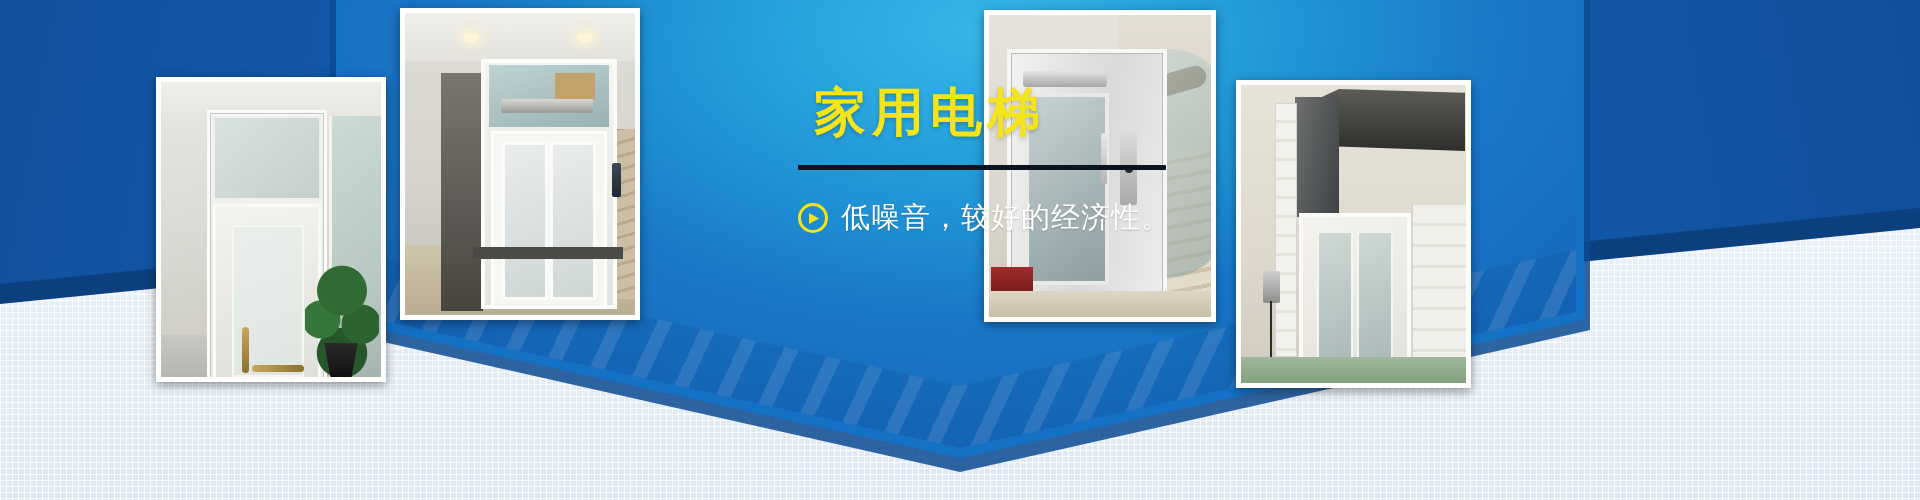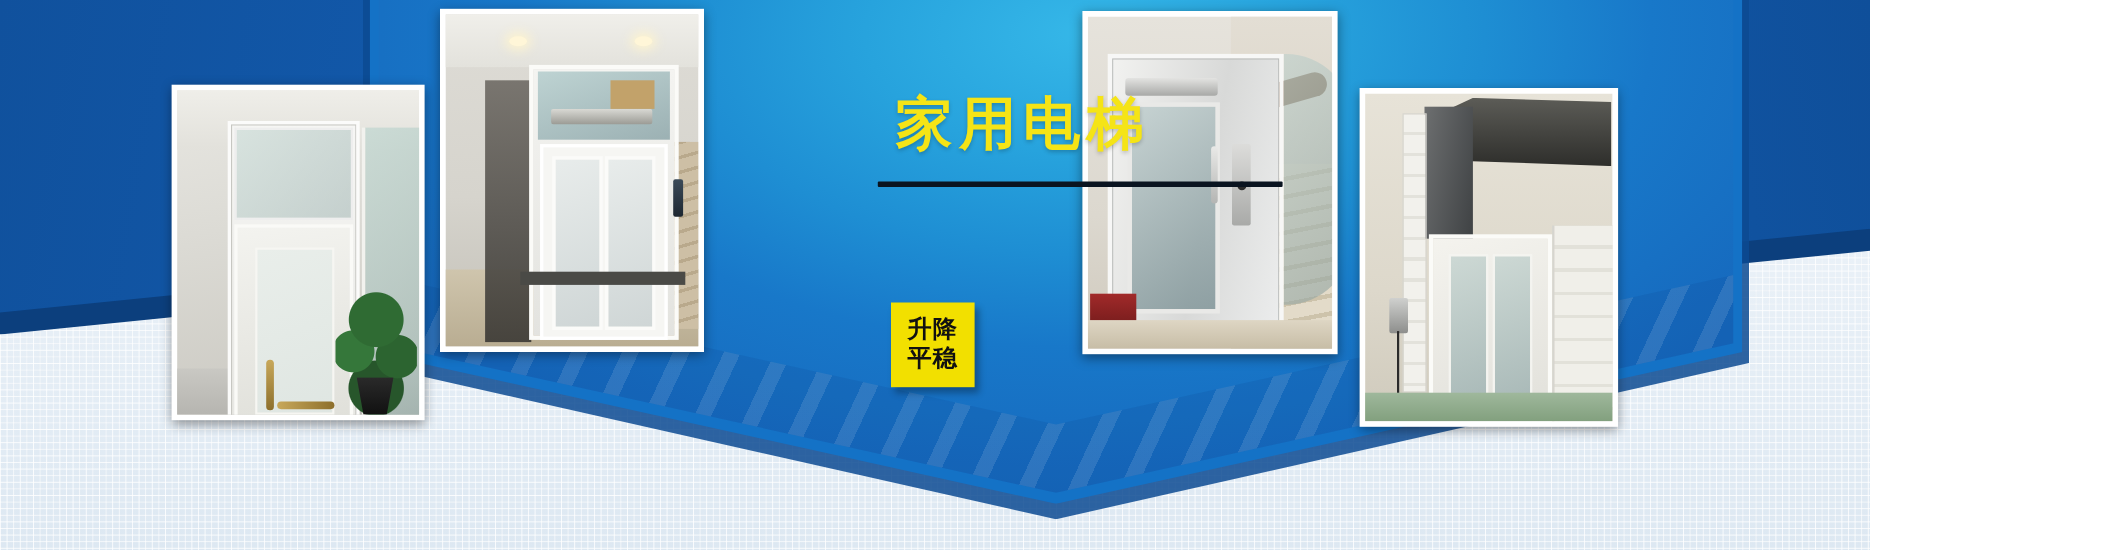--- a/index.html
+++ b/index.html
@@ -3,21 +3,21 @@
 <meta charset="utf-8">
 <style>
   html,body{margin:0;padding:0;}
   body{
     width:1920px;height:500px;overflow:hidden;
     font-family:"Liberation Sans","DejaVu Sans",sans-serif;
   }
 
   
   #banner{
-    position:relative;width:1700px;height:500px;overflow:hidden;
+    position:relative;width:1920px;height:500px;overflow:hidden;
     background:#15803d;
   }
 
   
   .texture{
     position:absolute;inset:0;
     background-color:#e7eef5;
     background-image:
       linear-gradient(rgba(255,255,255,.85) 1px, transparent 1px),
       linear-gradient(90deg, rgba(255,255,255,.85) 1px, transparent 1px),
@@ -287,22 +287,26 @@
       </div>
     </div>
   </div>
 
   <div class="content">
 
     <div class="title">家用电梯</div>
 
     <div class="rule"></div>
 
+    <div class="subrow">
+      <span class="arrow-icon">
+        <svg width="15" height="15" viewBox="0 0 15 15" aria-hidden="true">
+          <polygon points="3,2 13,7.5 3,13" fill="#F5E416"></polygon>
+        </svg>
+      </span>
+      <span class="subtitle">低噪音，较好的经济性。</span>
+    </div>
 
     <div class="tags">
-      <div class="tag">
-        <span>升降</span>
-        <span>平稳</span>
-      </div>
     </div>
 
   </div>
 </div>
 
 </body></html>

